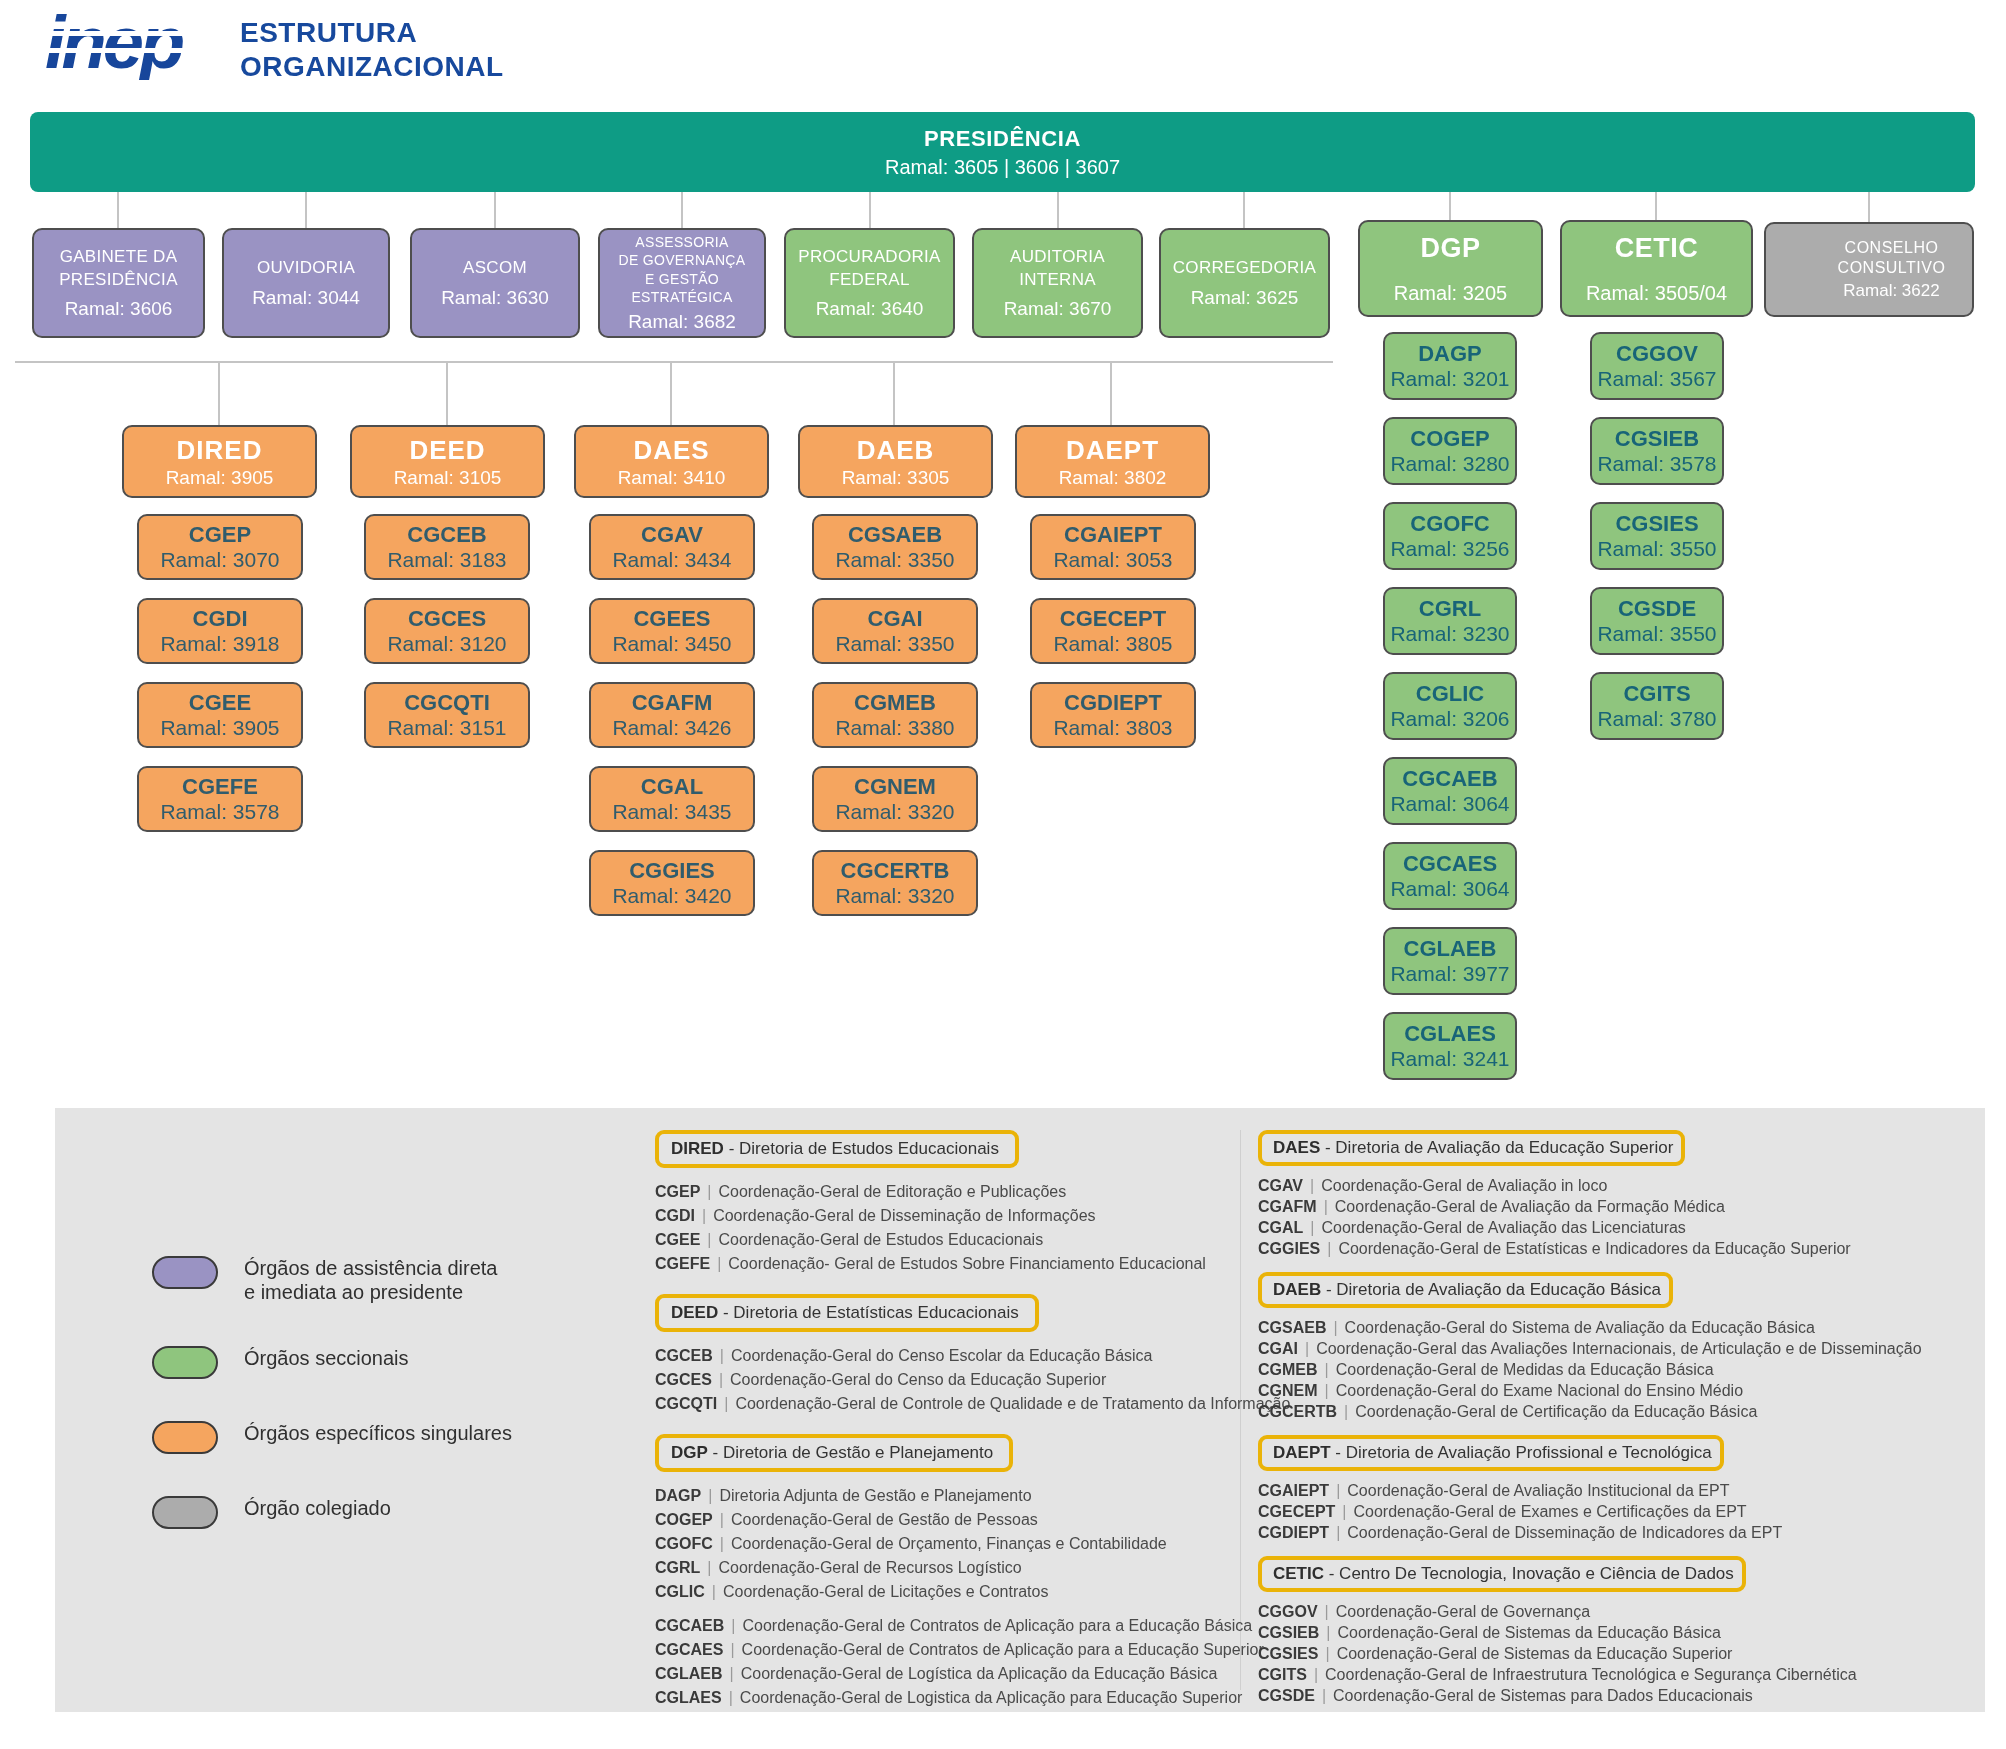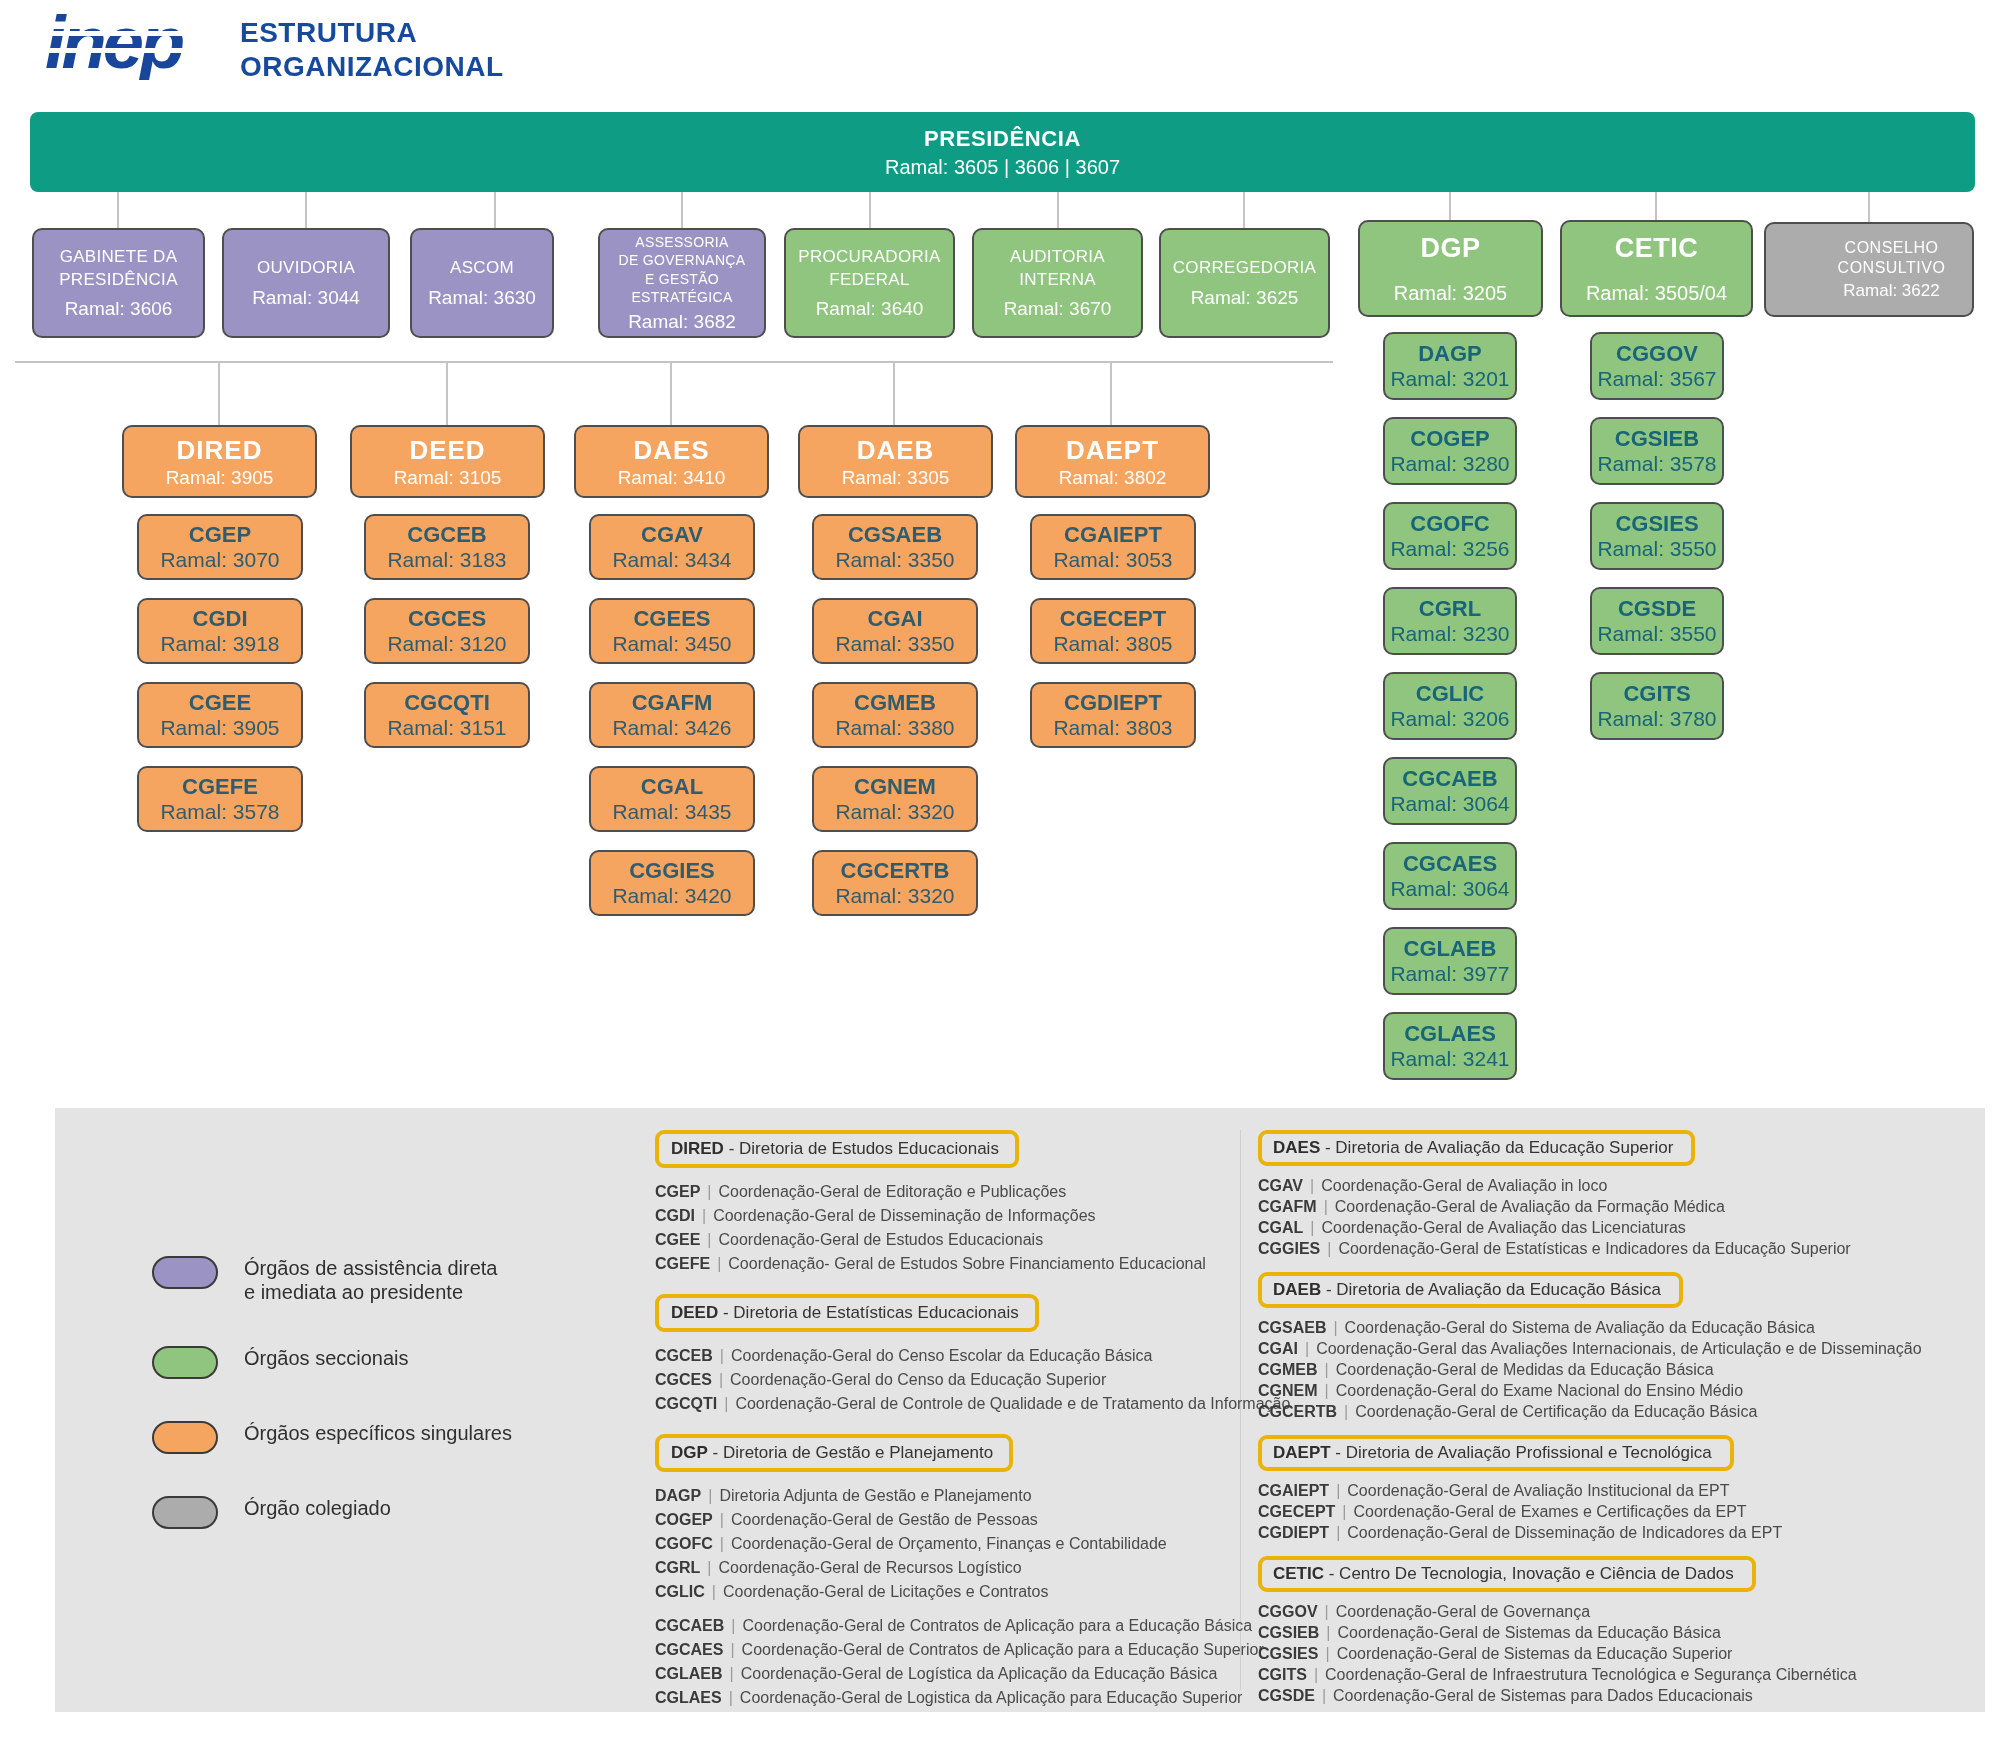--- a/index.html
+++ b/index.html
@@ -20,21 +20,21 @@
     border-radius:8px;color:#fff;display:flex;flex-direction:column;align-items:center;justify-content:center;}
   .pres .name{font-size:22px;font-weight:bold;letter-spacing:.6px;}
   .pres .ramal{font-size:20px;margin-top:4px;}
 
   
   .r2{position:absolute;top:228px;height:110px;border-radius:10px;border:2px solid #4E4E4E;
     color:#fff;display:flex;flex-direction:column;align-items:center;justify-content:center;
     text-align:center;box-sizing:border-box;}
   .r2 .name{font-size:17px;line-height:1.3;white-space:pre-line;letter-spacing:.3px;}
   .r2 .ramal{font-size:19px;margin-top:7px;}
-  .p1{left:32px;width:173px;} .p2{left:222px;width:168px;} .p3{left:410px;width:144px;}
+  .p1{left:32px;width:173px;} .p2{left:222px;width:168px;} .p3{left:410px;width:170px;}
   .p4{left:598px;width:168px;} .s1{left:784px;width:171px;} .s2{left:972px;width:171px;}
   .s3{left:1159px;width:171px;}
   .p4 .name{font-size:14px;line-height:1.3;}
   .p4 .ramal{margin-top:5px;}
   .c-purple{background:#9A93C3;} .c-green{background:#8FC57E;} .c-gray{background:#ACACAC;}
 
   .hd{position:absolute;top:220px;height:97px;border-radius:10px;border:2px solid #4E4E4E;
     display:flex;flex-direction:column;align-items:center;justify-content:center;color:#fff;
     box-sizing:border-box;text-align:center;}
   .hd-dgp{left:1358px;width:185px;} .hd-cetic{left:1560px;width:193px;}
@@ -83,21 +83,21 @@
   .gcol-right{position:absolute;left:1258px;top:1130px;width:700px;}
   .gblock{margin-bottom:18px;}
   .ghdr{display:inline-block;border:4px solid #eab308;border-radius:9px;padding:5px 16px 5px 12px;
     font-size:17px;color:#333;margin-bottom:12px;}
   .ghdr .h-abbr{font-weight:bold;color:#2E2E2E;}
   .entry{font-size:16px;color:#4A4A4A;line-height:24px;white-space:nowrap;}
   .e-abbr{font-weight:bold;color:#3A3A3A;}
   .e-pipe{color:#9A9A9A;margin:0 7px;}
   .entries2{margin-top:10px;}
   .gcol-right .gblock{margin-bottom:13px;}
-  .gcol-right .ghdr{margin-bottom:9px;padding:4px 18px 4px 11px;}
+  .gcol-right .ghdr{margin-bottom:9px;padding:4px 8px 4px 11px;}
   .gcol-right .entry{line-height:21px;}
 </style>
 </head>
 <body>
 
 <div class="canvas">
 
   <div class="logo-wrap">
     <svg width="185" height="72" viewBox="0 0 185 72">
       <text x="0" y="60" font-size="74" font-weight="bold" font-style="italic" font-family="Liberation Sans, sans-serif" fill="#17469B" letter-spacing="-4">inep</text>

